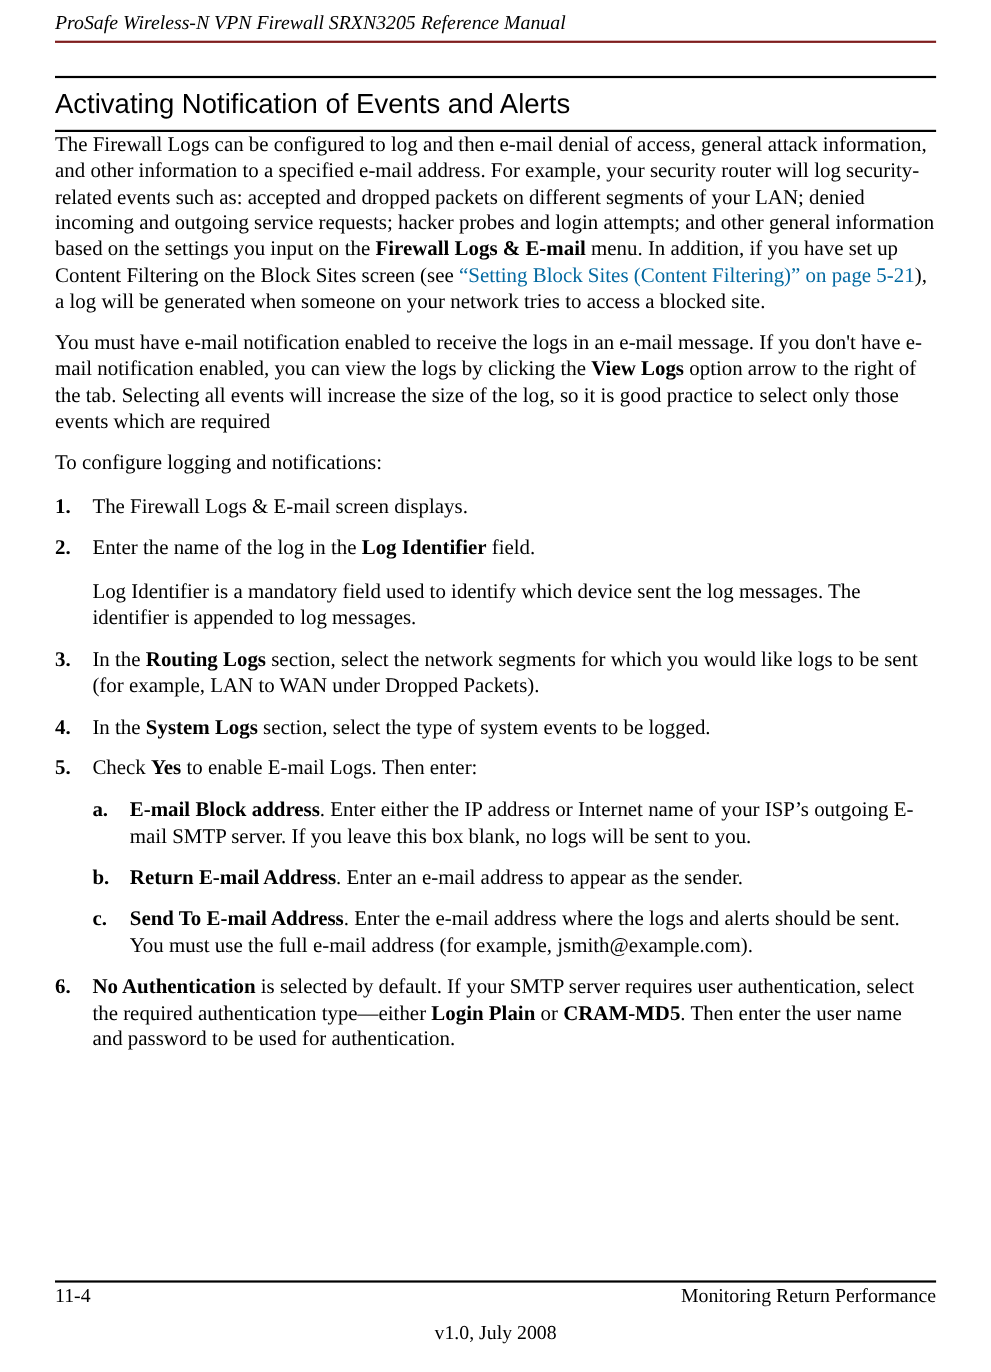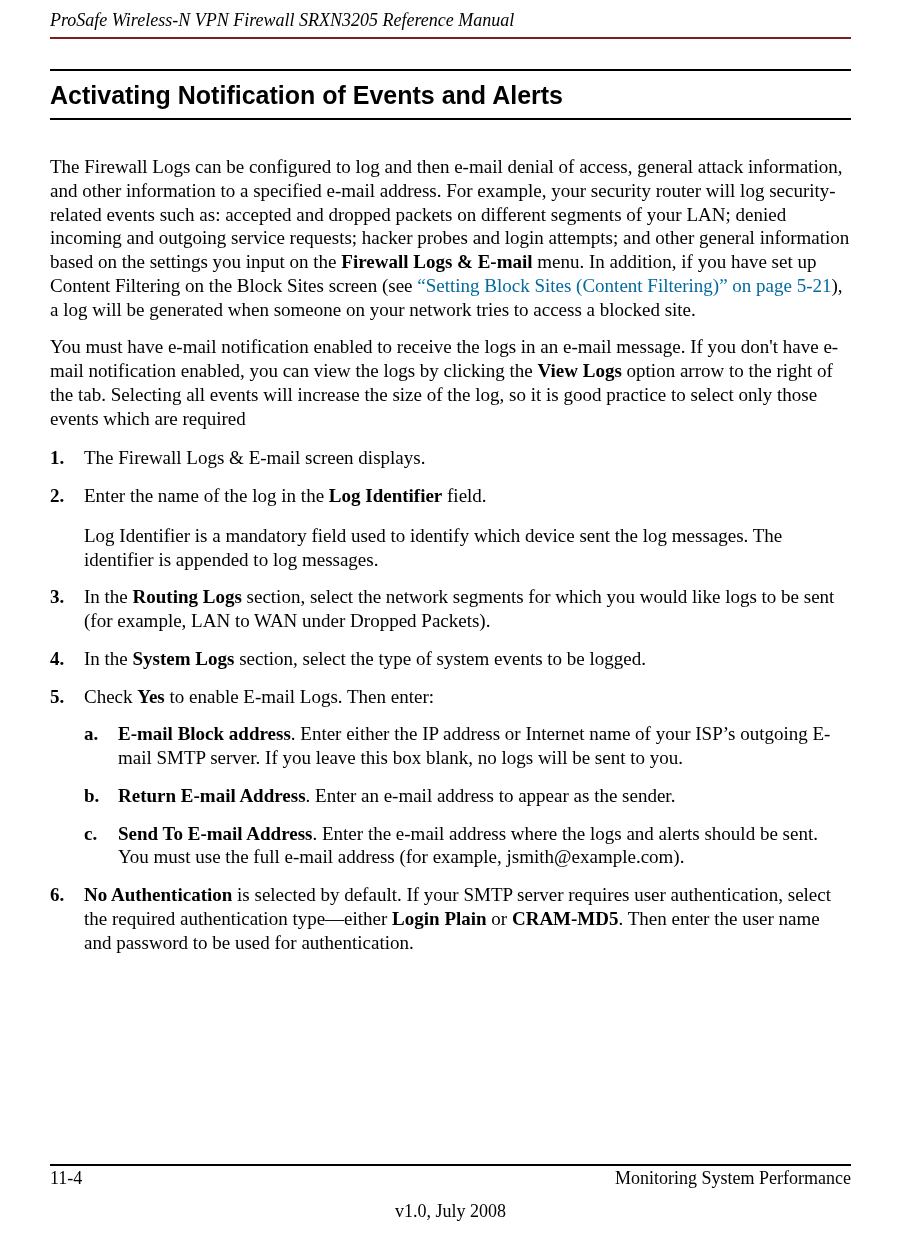--- a/index.html
+++ b/index.html
@@ -17,26 +17,25 @@
   }
   .running-header {
     font-style: italic;
     font-size: 18px;
     padding-bottom: 6px;
     border-bottom: 2px solid #7f1d1d;
     margin-bottom: 30px;
   }
   .section-title {
     font-family: Arial, Helvetica, sans-serif;
-    font-weight: bold;
+    font-weight: normal;
     font-size: 25px;
     padding: 10px 0 8px 0;
     border-top: 2px solid #000;
     border-bottom: 2px solid #000;
-    margin-bottom: 35px;
   }
   p, li {
     font-size: 19px;
     line-height: 1.25;
     margin: 0 0 14px 0;
   }
   .link {
     color: #0369a1;
   }
   ol.main {
@@ -100,20 +99,21 @@
   <div class="section-title">Activating Notification of Events and Alerts</div>
 
   <p>
     <span>The Firewall Logs can be configured to log and then e-mail denial of access, general attack information, and other information to a specified e-mail address. For example, your security router will log security-related events such as: accepted and dropped packets on different segments of your LAN; denied incoming and outgoing service requests; hacker probes and login attempts; and other general information based on the settings you input on the </span><b>Firewall Logs &amp; E-mail</b><span> menu. In addition, if you have set up Content Filtering on the Block Sites screen (see </span><span class="link">“Setting Block Sites (Content Filtering)” on page 5-21</span><span>), a log will be generated when someone on your network tries to access a blocked site.</span>
   </p>
 
   <p>
     <span>You must have e-mail notification enabled to receive the logs in an e-mail message. If you don't have e-mail notification enabled, you can view the logs by clicking the </span><b>View Logs</b><span> option arrow to the right of the tab. Selecting all events will increase the size of the log, so it is good practice to select only those events which are required</span>
   </p>
 
+  <p>To configure logging and notifications:</p>
 
   <ol class="main">
     <li>
       <span class="marker">1.</span>
       <p class="after-step">The Firewall Logs &amp; E-mail screen displays.</p>
     </li>
     <li>
       <span class="marker">2.</span>
       <span>Enter the name of the log in the </span><b>Log Identifier</b><span> field.</span>
       <p class="after-step">Log Identifier is a mandatory field used to identify which device sent the log messages. The identifier is appended to log messages.</p>
@@ -147,16 +147,16 @@
     <li>
       <span class="marker">6.</span>
       <b>No Authentication</b><span> is selected by default. If your SMTP server requires user authentication, select the required authentication type—either </span><b>Login Plain</b><span> or </span><b>CRAM-MD5</b><span>. Then enter the user name and password to be used for authentication.</span>
     </li>
   </ol>
 </div>
 
 <div class="footer">
   <div class="footer-line">
     <span>11-4</span>
-    <span>Monitoring System Performance</span>
+    <span>Monitoring Return Performance</span>
   </div>
   <div class="footer-center">v1.0, July 2008</div>
 </div>
 
 </body></html>

